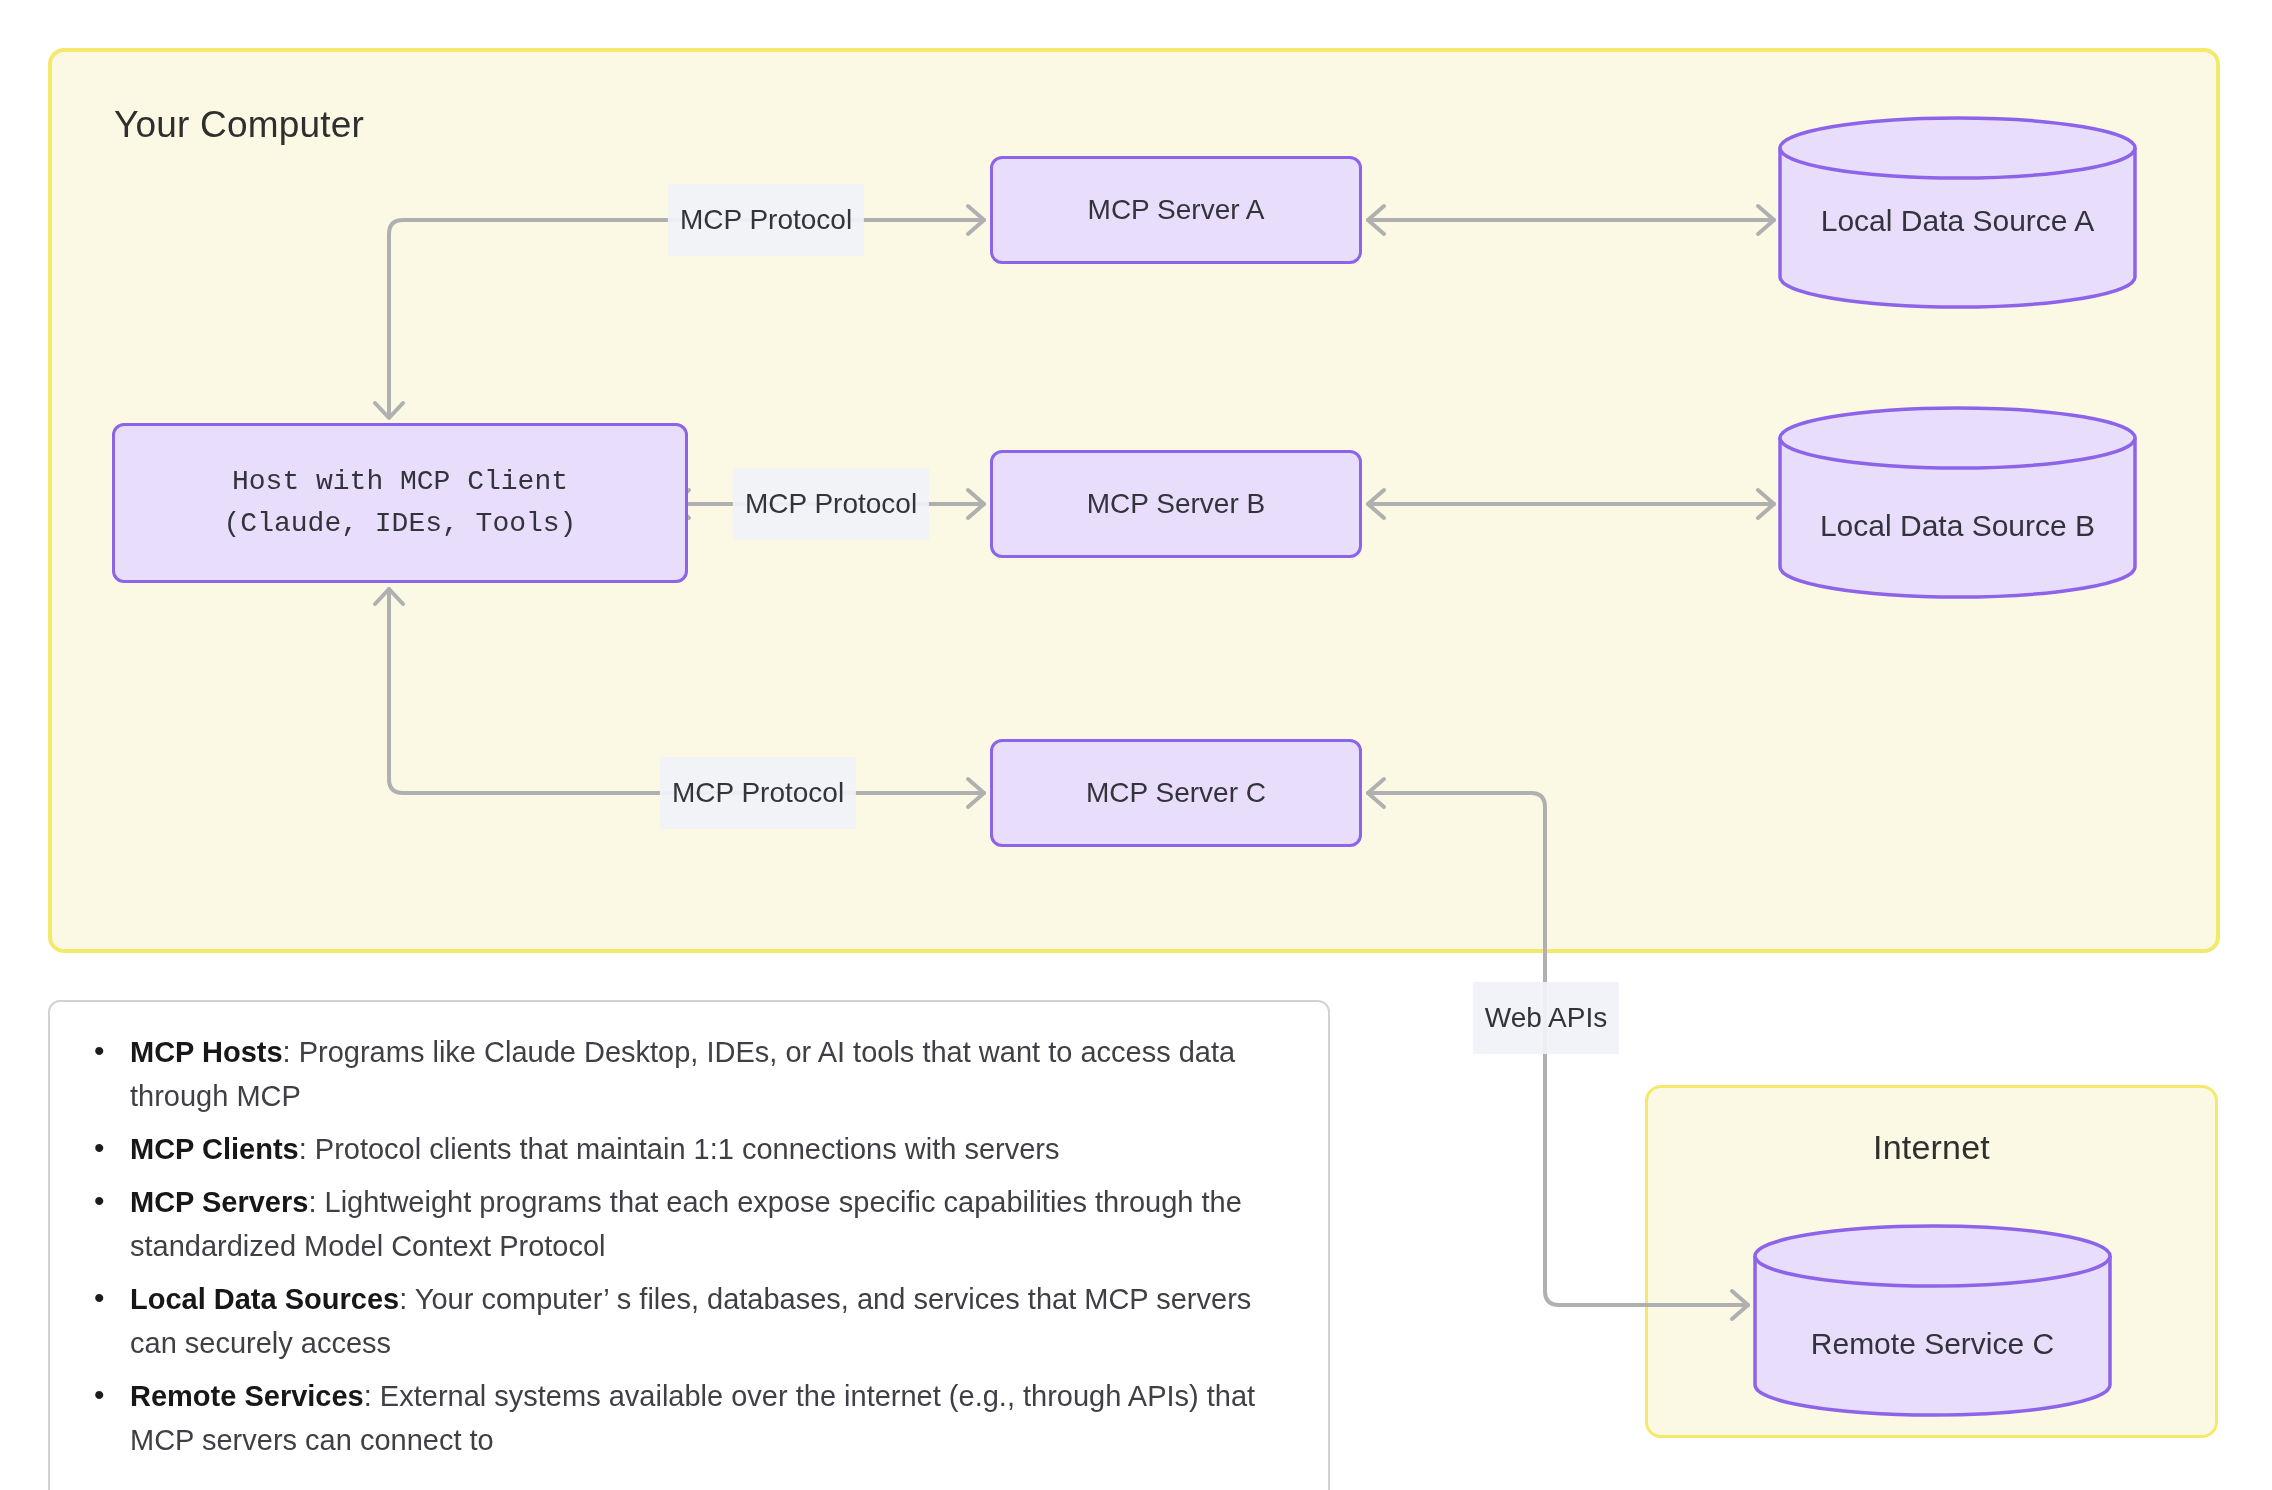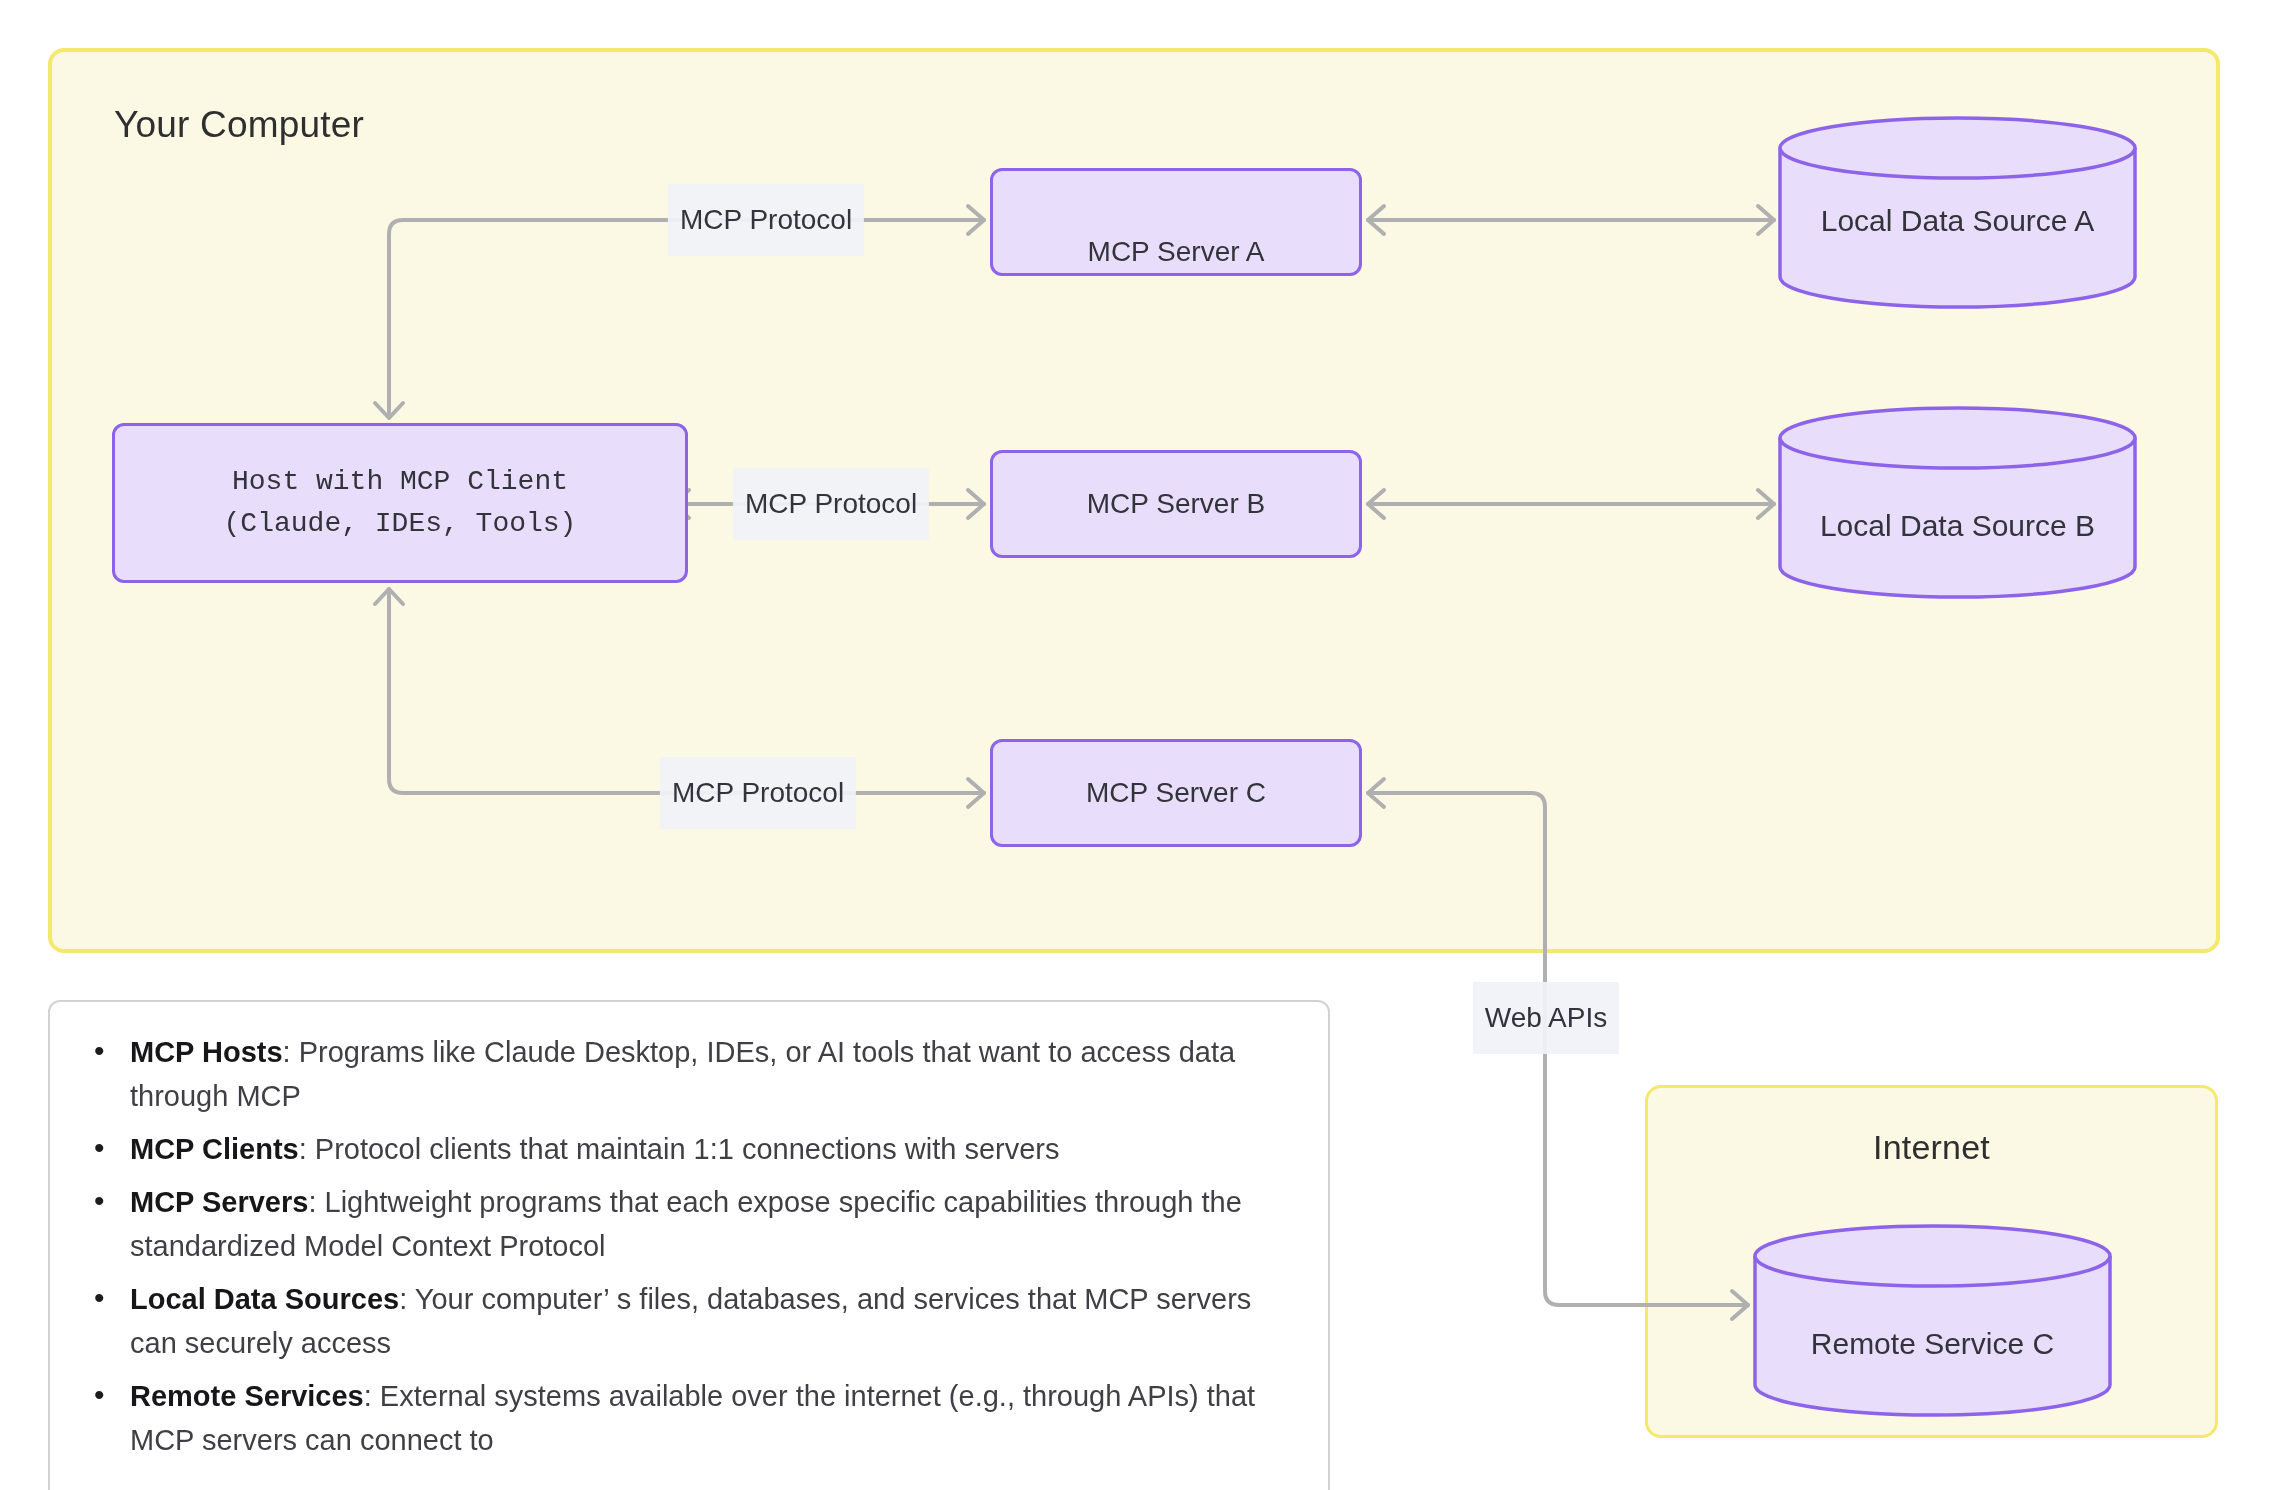--- a/index.html
+++ b/index.html
@@ -26,21 +26,21 @@
   .cyl{fill:var(--node_fill);stroke:var(--node_border);stroke-width:3.5;}
   
   .node{
     position:absolute;box-sizing:border-box;z-index:3;border-radius:12px;
     background:var(--node_fill);border:3.5px solid var(--node_border);
     display:flex;flex-direction:column;align-items:center;justify-content:center;
     color:var(--node_text);font-size:28px;line-height:42px;text-align:center;
   }
   .host{left:112px;top:423px;width:576px;height:160px;font-family:Liberation Mono, monospace;}
   .server{left:990px;width:372px;height:108px;}
-  .server-a{top:168px;justify-content:flex-end;}
+  .server-a{top:156px;}
   .server-b{top:450px;}
   .server-c{top:739px;}
   
   .cyl-label{
     position:absolute;z-index:3;width:361px;text-align:center;
     color:var(--node_text);font-size:30px;
   }
   .cyl-label.a{left:1777px;top:204px;}
   .cyl-label.b{left:1777px;top:509px;}
   .cyl-label.r{left:1752px;top:1327px;}

